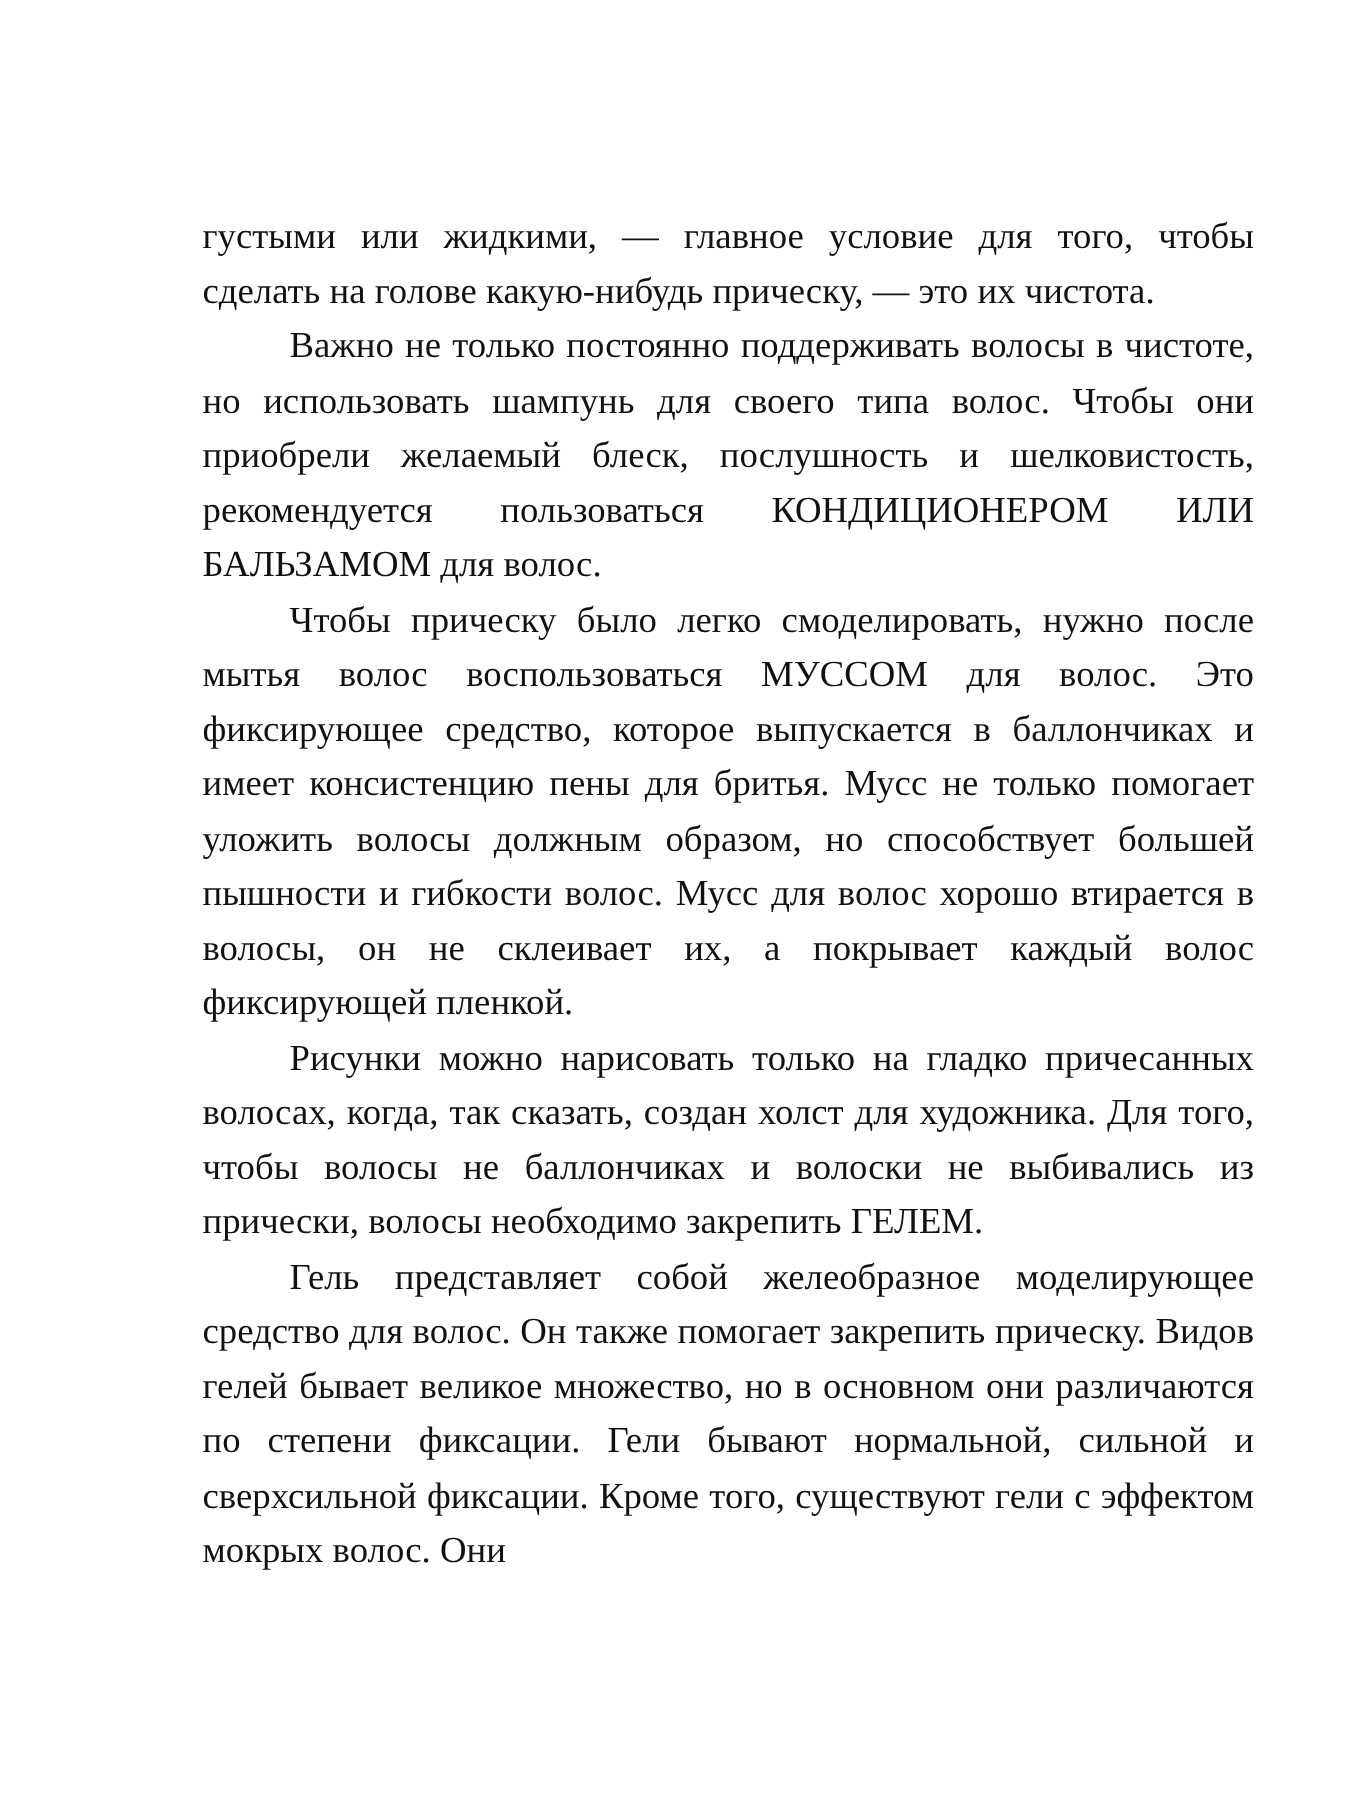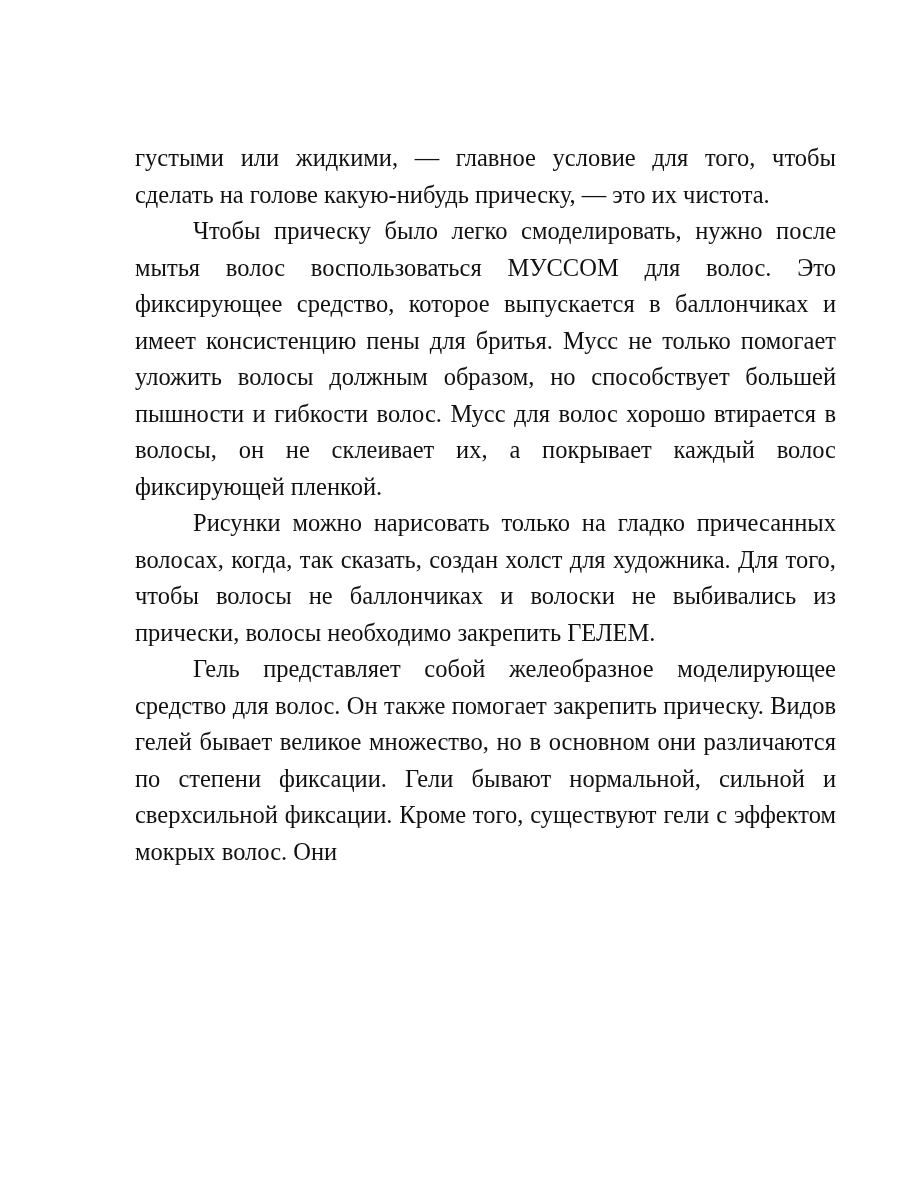--- a/index.html
+++ b/index.html
@@ -35,17 +35,18 @@
   .para.indented {
     text-indent: 58px;
   }
 </style>
 </head>
 <body>
 
 <div class="page">
   <div class="text-body">
     <p class="para">густыми или жидкими, — главное условие для того, чтобы сделать на голове какую-нибудь прическу, — это их чистота.</p>
+    <p class="para indented">Важно не только постоянно поддерживать волосы в чистоте, но использовать шампунь для своего типа волос. Чтобы они приобрели желаемый блеск, послушность и шелковистость, рекомендуется пользоваться КОНДИЦИОНЕРОМ ИЛИ БАЛЬЗАМОМ для волос.</p>
     <p class="para indented">Чтобы прическу было легко смоделировать, нужно после мытья волос воспользоваться МУССОМ для волос. Это фиксирующее средство, которое выпускается в баллончиках и имеет консистенцию пены для бритья. Мусс не только помогает уложить волосы должным образом, но способствует большей пышности и гибкости волос. Мусс для волос хорошо втирается в волосы, он не склеивает их, а покрывает каждый волос фиксирующей пленкой.</p>
     <p class="para indented">Рисунки можно нарисовать только на гладко причесанных волосах, когда, так сказать, создан холст для художника. Для того, чтобы волосы не баллончиках и волоски не выбивались из прически, волосы необходимо закрепить ГЕЛЕМ.</p>
     <p class="para indented">Гель представляет собой желеобразное моделирующее средство для волос. Он также помогает закрепить прическу. Видов гелей бывает великое множество, но в основном они различаются по степени фиксации. Гели бывают нормальной, сильной и сверхсильной фиксации. Кроме того, существуют гели с эффектом мокрых волос. Они</p>
   </div>
 </div>
 
 </body></html>

